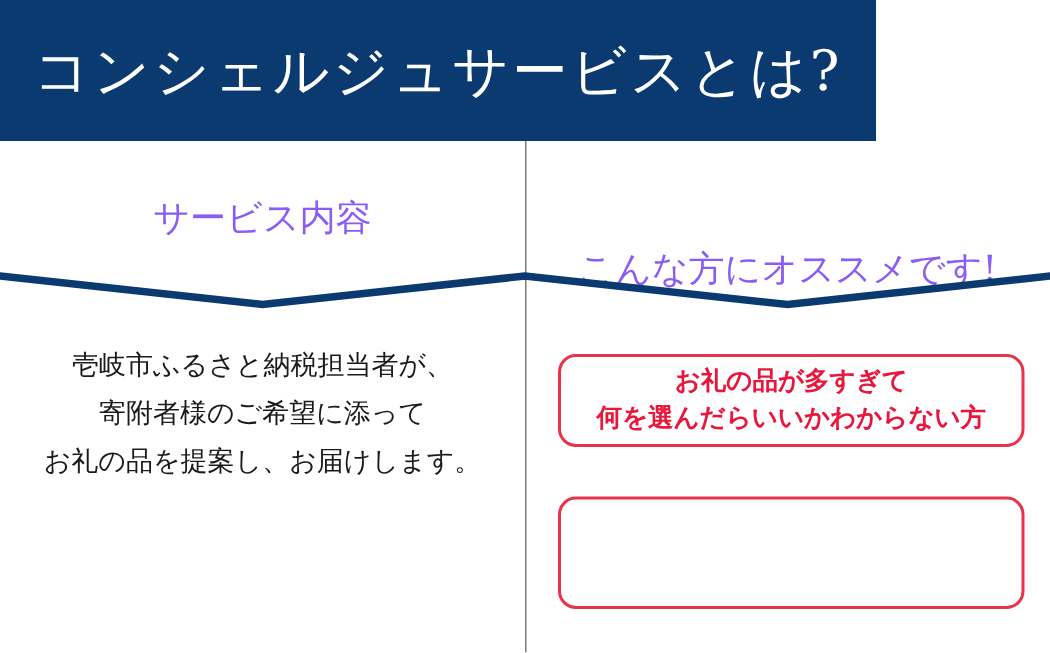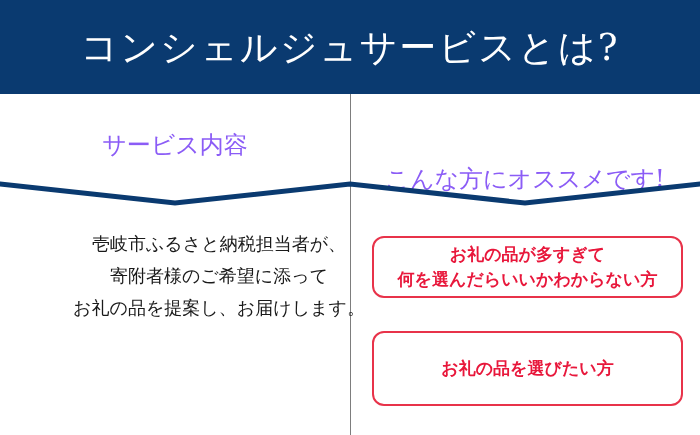--- a/index.html
+++ b/index.html
@@ -16,21 +16,21 @@
     height: 435px;
     background: #ffffff;
     overflow: hidden;
   }
 
   
   .header-band {
     position: absolute;
     left: 0;
     top: 0;
-    width: 700px;
+    width: 584px;
     height: 94px;
     background: #0a3a70;
     display: flex;
     align-items: center;
     justify-content: center;
     box-sizing: border-box;
   }
   .header-title {
     color: #ffffff;
     font-family: "DejaVu Serif", "Liberation Serif", serif;
@@ -82,21 +82,20 @@
   .left-body {
     position: absolute;
     left: 0px;
     top: 228px;
     width: 350px;
     text-align: center;
     color: #1a1a1a;
     font-family: "DejaVu Sans", "Liberation Sans", sans-serif;
     font-size: 18px;
     line-height: 32px;
-    margin-left: 44px;
   }
   .left-body .para-gap { display: block; height: 22px; }
   .left-body .line { display: block; white-space: nowrap; }
 
   
   .callout {
     position: absolute;
     left: 372px;
     width: 311px;
     box-sizing: border-box;
@@ -146,16 +145,15 @@
     <span class="line">お礼の品を提案し、お届けします。</span>
     <span class="para-gap"></span>
   </div>
 
   <div class="callout callout-1">
     <span class="c-line">お礼の品が多すぎて</span>
     <span class="c-line">何を選んだらいいかわからない方</span>
   </div>
 
   <div class="callout callout-2">
-    <span class="c-line">お礼の品を選びたい方</span>
   </div>
 
 </div>
 
 </body></html>

